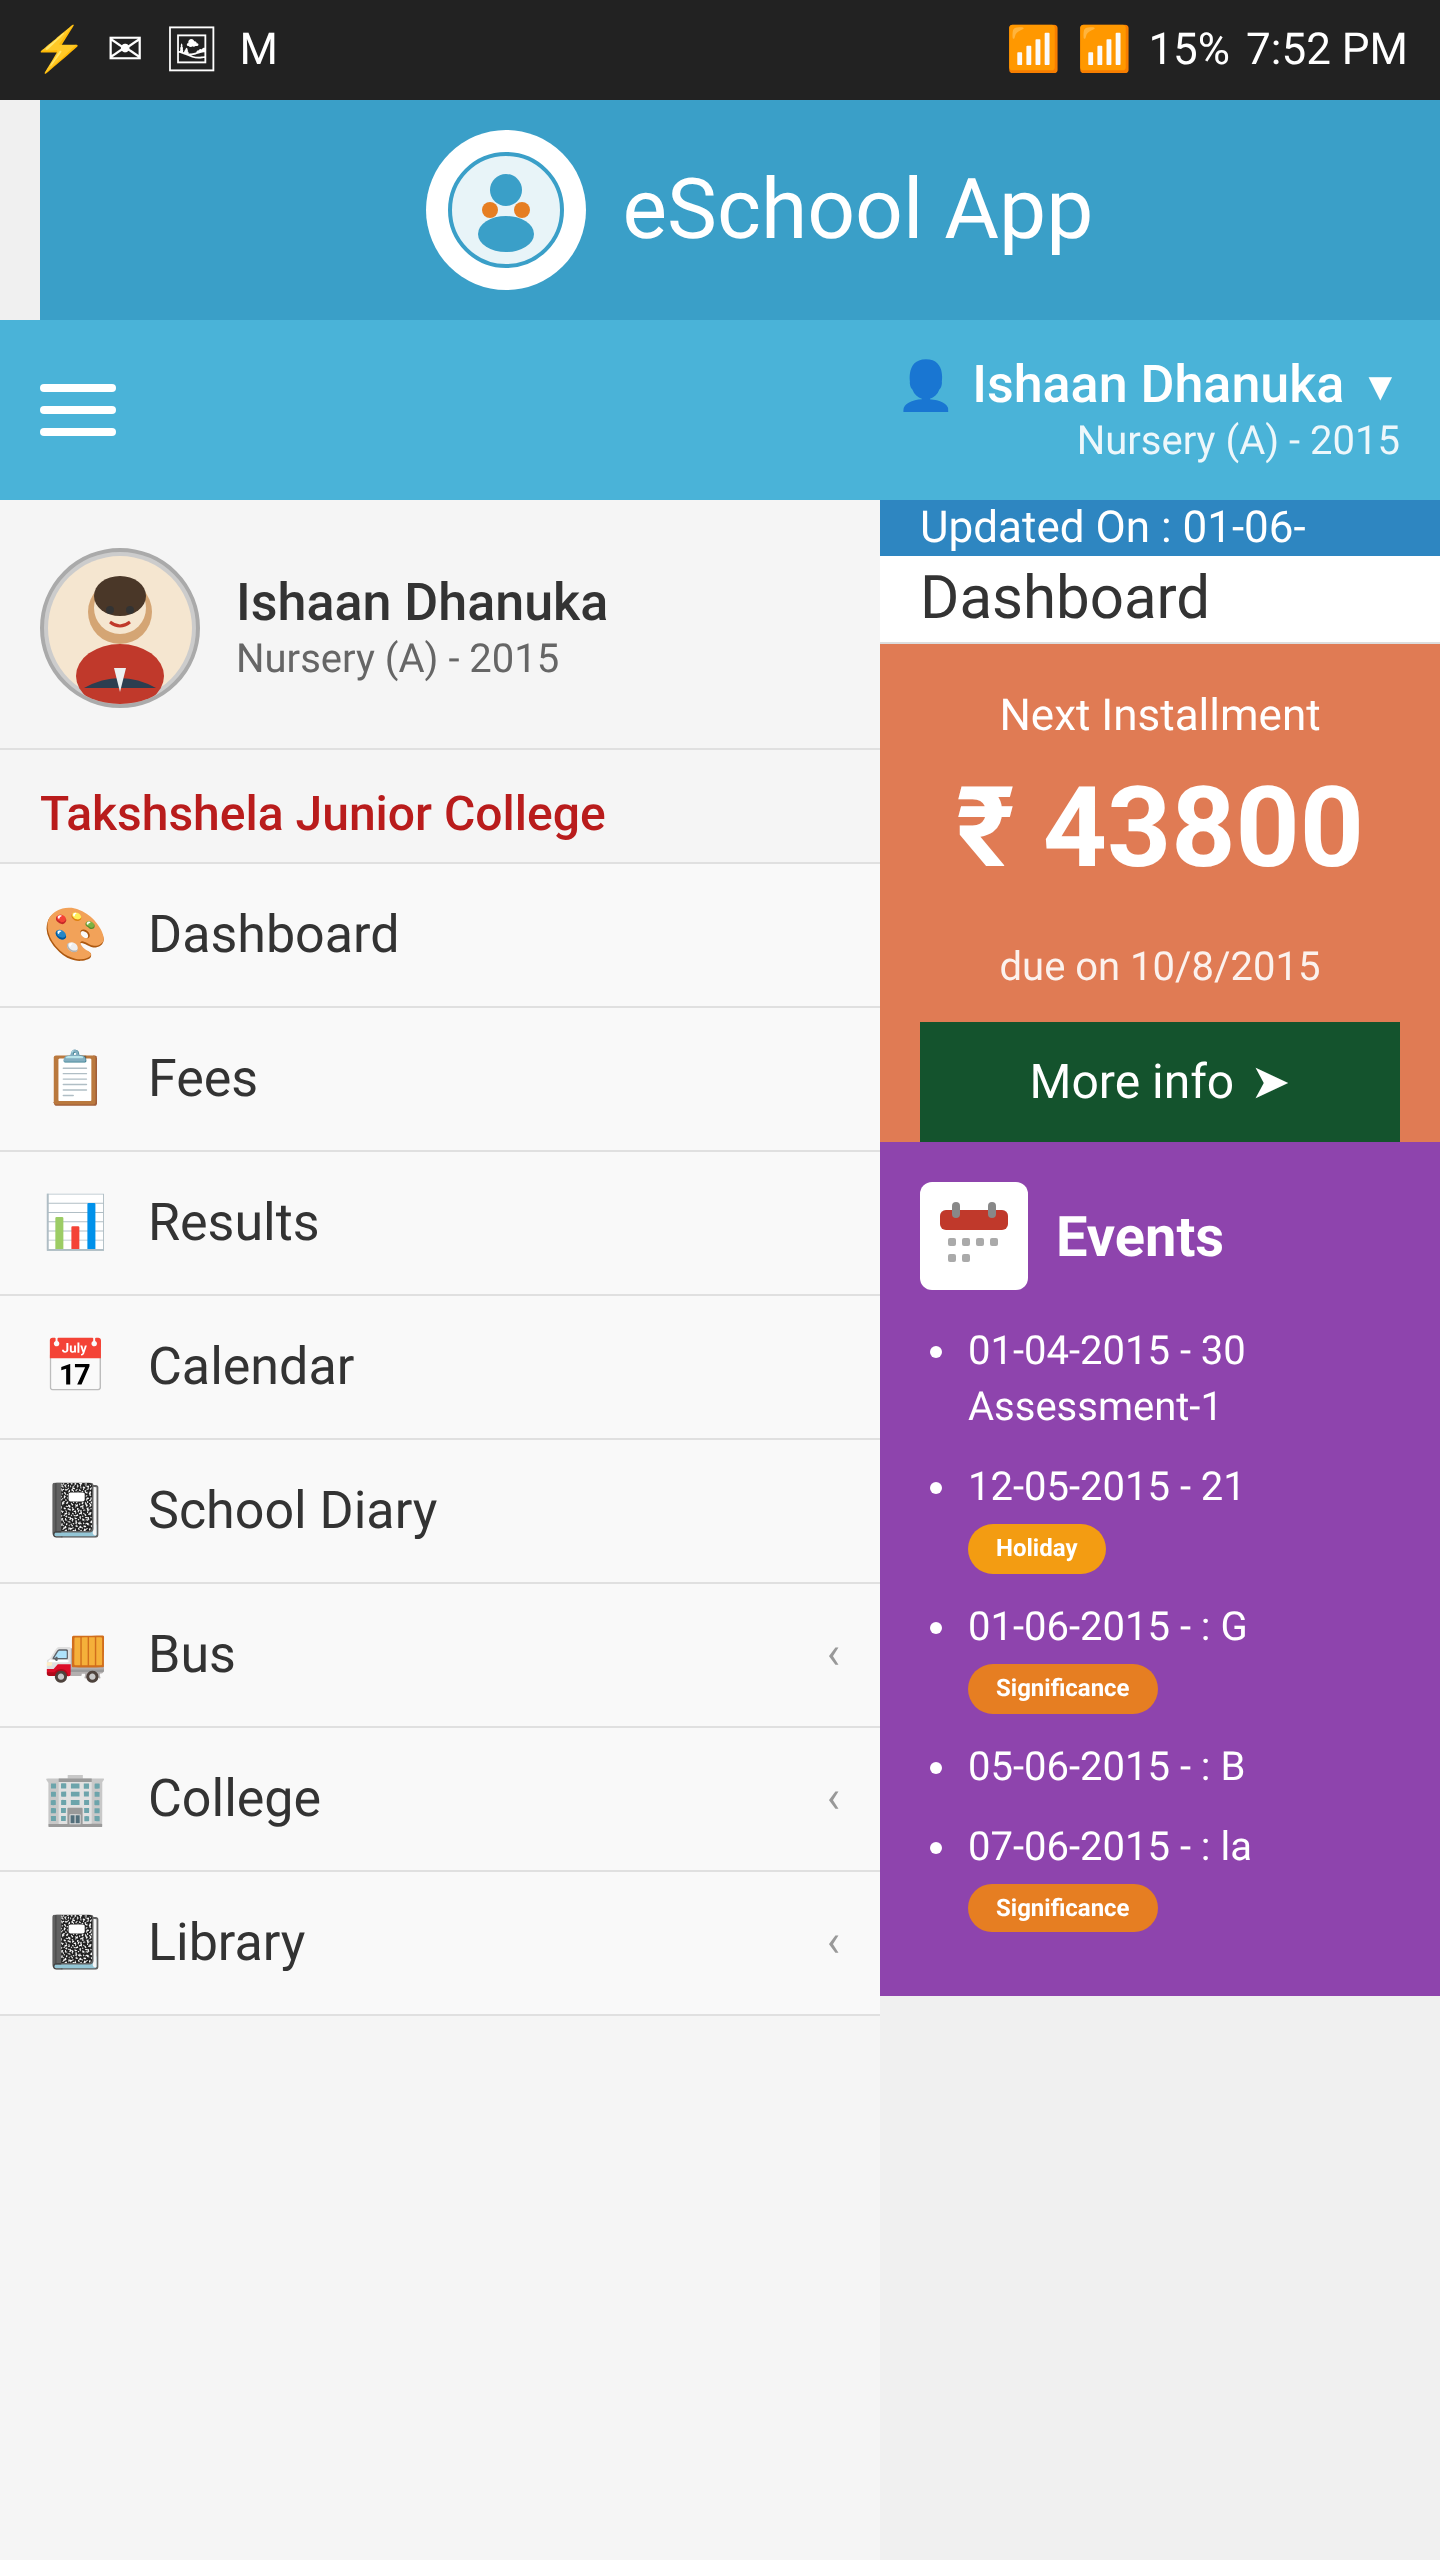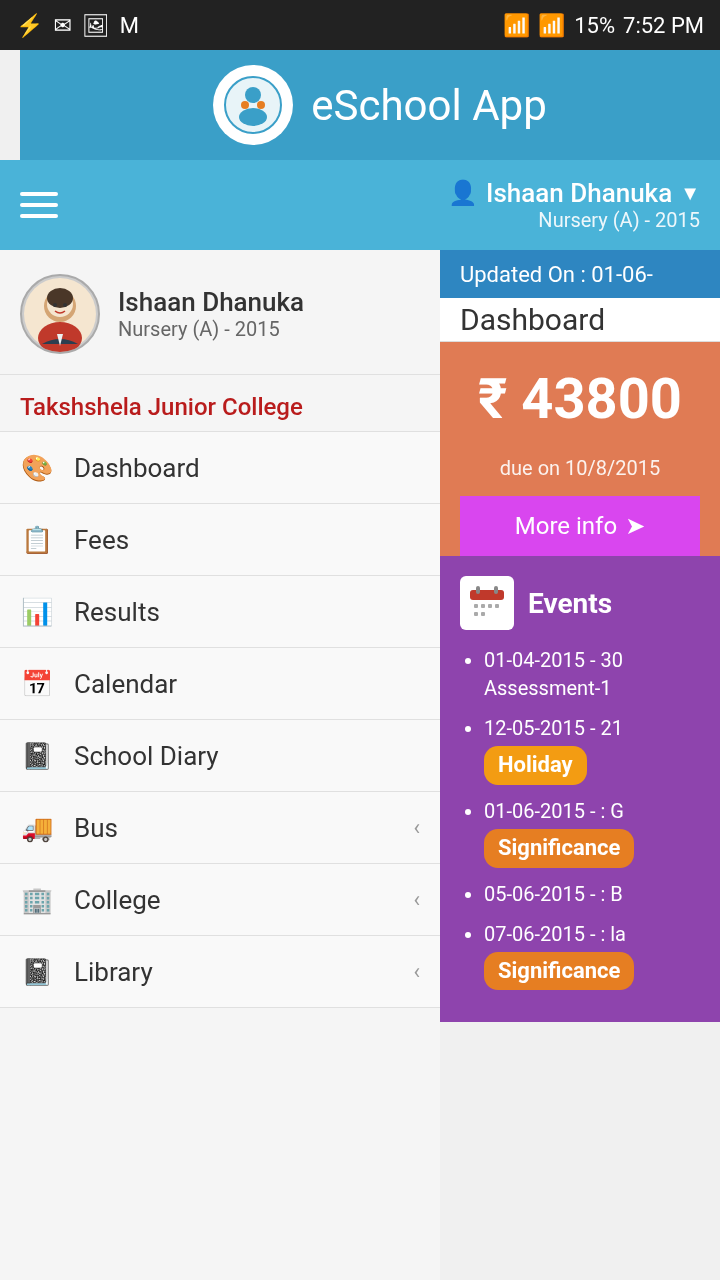--- a/index.html
+++ b/index.html
@@ -91,21 +91,21 @@
     }
     .user-icon { font-size: 24px; }
     .dropdown-icon { font-size: 20px; }
 
     
     .update-banner {
       background: #2e86c1;
       color: white;
       font-size: 22px;
       padding: 8px 20px;
-      height: 48px;
+      height: 28px;
       display: flex;
       align-items: center;
       position: absolute;
       right: 0;
       top: 250px;
       z-index: 5;
     }
 
     
     .main-layout {
@@ -237,21 +237,21 @@
       text-align: center;
       margin-bottom: 24px;
     }
     .fee-due {
       font-size: 20px;
       text-align: center;
       margin-bottom: 16px;
       opacity: 0.9;
     }
     .more-info-btn {
-      background: #d946ef;
+      background: #14532d;
       color: white;
       text-align: center;
       padding: 16px;
       font-size: 24px;
       cursor: pointer;
       display: flex;
       align-items: center;
       justify-content: center;
       gap: 8px;
     }
@@ -290,21 +290,21 @@
     .event-item {
       font-size: 20px;
       color: white;
       margin-bottom: 12px;
       line-height: 1.4;
     }
     .badge {
       display: inline-block;
       padding: 4px 14px;
       border-radius: 14px;
-      font-size: 22px;
+      font-size: 12px;
       font-weight: bold;
       margin-top: 4px;
     }
     .badge-holiday { background: #f39c12; color: white; }
     .badge-significance { background: #e67e22; color: white; }
 
     
     .face-svg { width: 76px; height: 76px; }
   </style>
 </head>
@@ -439,20 +439,21 @@
 
   <div class="right-panel">
 
     <div class="update-banner" style="position:relative;top:0;right:auto;">Updated On : 01-06-</div>
 
     <div class="dashboard-header">
       <div class="dashboard-title">Dashboard</div>
     </div>
 
     <div class="fee-card">
+      <div class="fee-label">Next Installment</div>
       <div class="fee-amount">₹ 43800</div>
       <div class="fee-due">due on 10/8/2015</div>
       <div class="more-info-btn">
         <span>More info</span>
         <span>➤</span>
       </div>
     </div>
 
     <div class="events-card">
       <div class="events-header">

